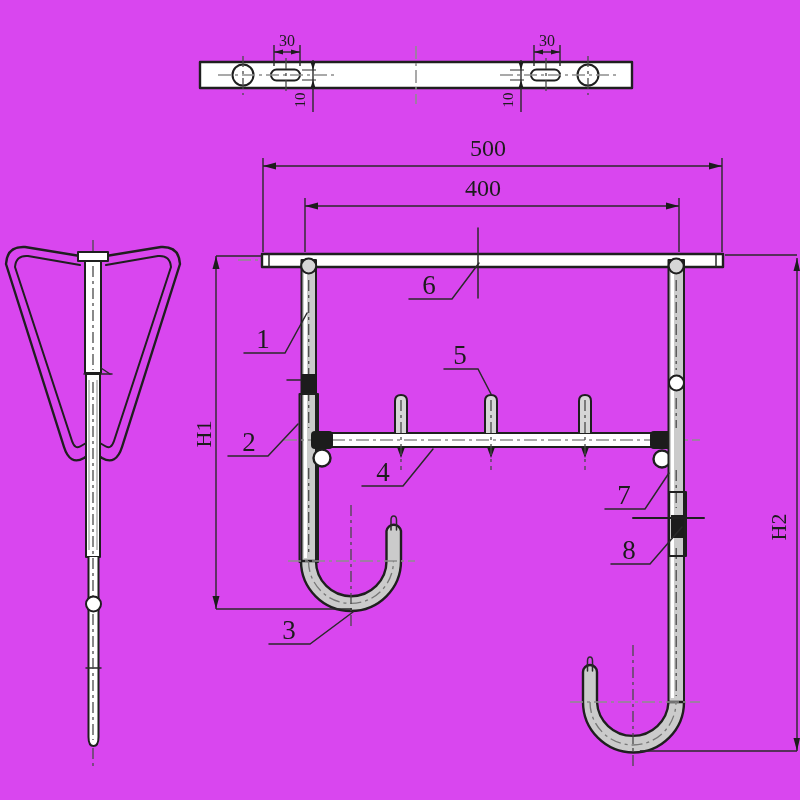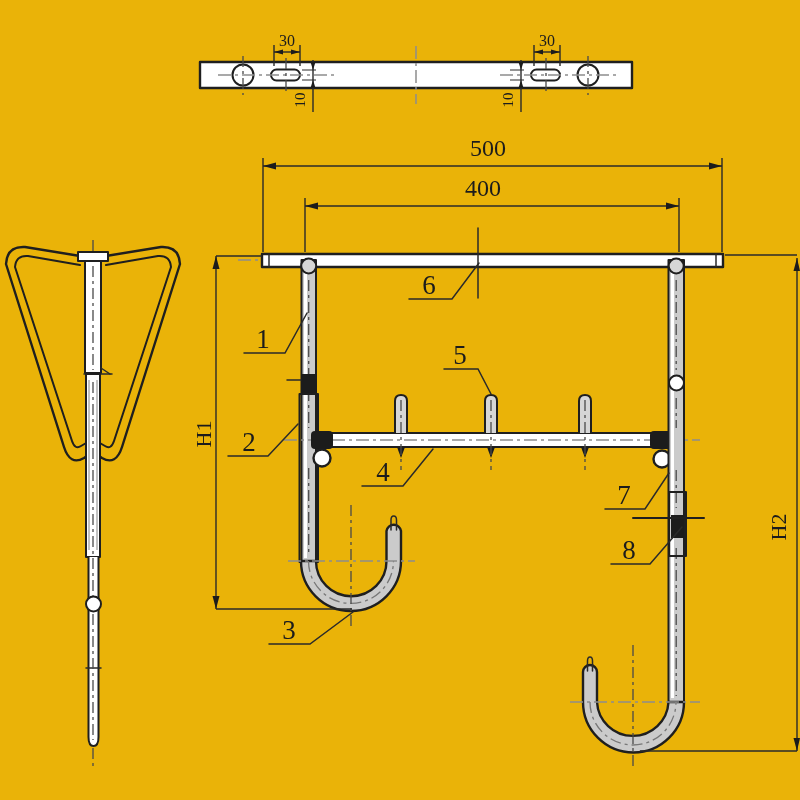--- a/index.html
+++ b/index.html
@@ -1,16 +1,16 @@
 <!DOCTYPE html>
 <html><head>
 <meta charset="utf-8">
 <style>
   html,body{margin:0;padding:0;background:#fff;}
-  .stage{position:relative;width:800px;height:800px;background:#eab308;overflow:hidden;
+  .stage{position:relative;width:800px;height:800px;background:#d946ef;overflow:hidden;
          font-family:"Liberation Serif", serif;}
   svg{display:block;}
   
   .s2  {stroke:#1f1f1f;stroke-width:2;fill:none;stroke-linecap:round;stroke-linejoin:round;}
   .s24 {stroke:#1f1f1f;stroke-width:2.4;fill:none;stroke-linecap:round;stroke-linejoin:round;}
   .s15 {stroke:#2a2a2a;stroke-width:1.5;fill:none;stroke-linecap:round;}
   .fw  {fill:#ffffff;}
   .metal{fill:#cbcbcb;}
   .metal2{fill:#d6d6d6;}
   .dark{fill:#1c1c1c;stroke:none;}

